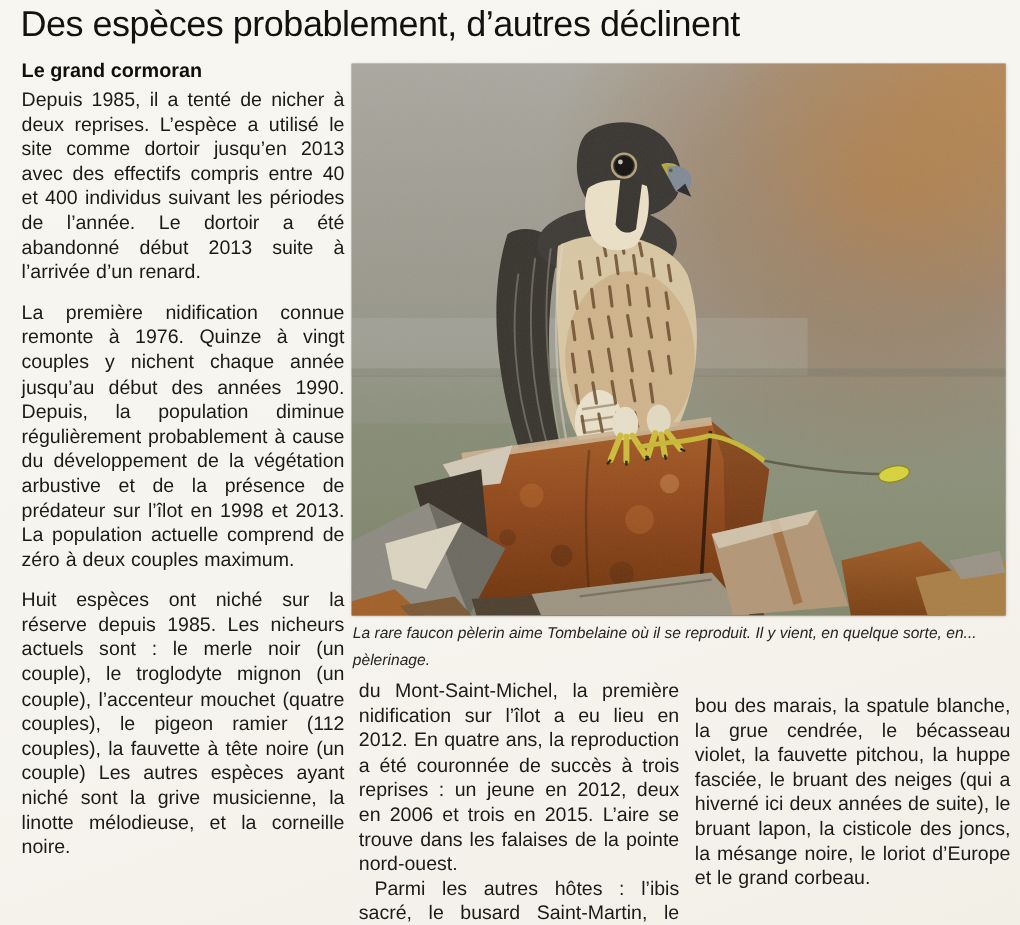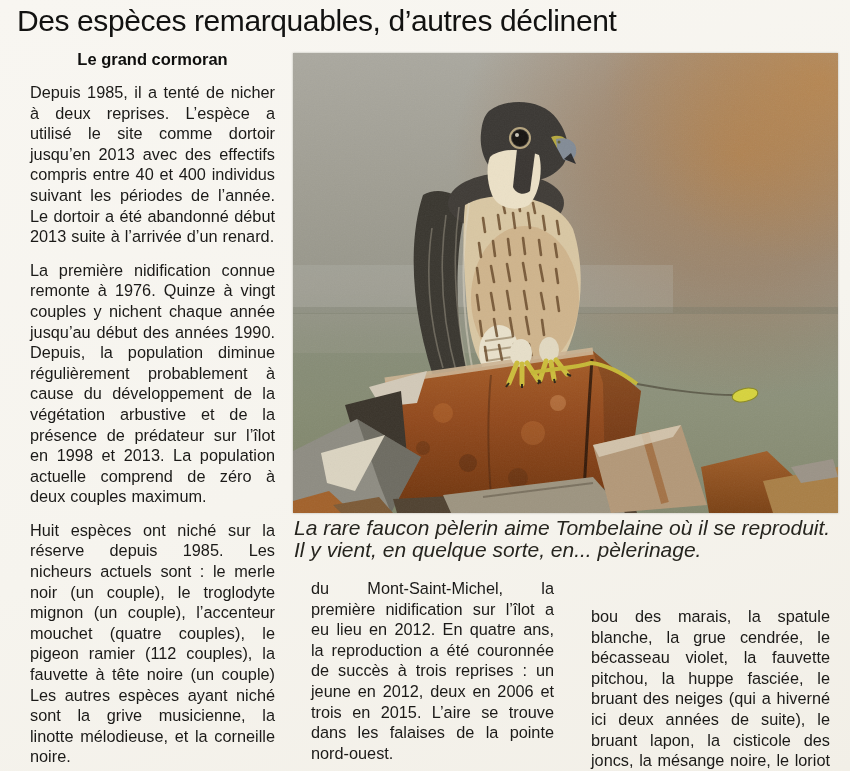--- a/index.html
+++ b/index.html
@@ -10,47 +10,47 @@
     color:#1b1a18;
   }
   .title{
     position:absolute;left:17px;top:0;width:810px;
     font-size:30px;font-weight:400;letter-spacing:-0.4px;line-height:42px;
     color:#121211;margin:0;
   }
   .col{position:absolute;}
   .col-left{left:18px;top:49px;width:269px;}
   .col-mid{left:299px;top:566px;width:267px;}
-  .col-right{left:579px;top:594px;width:263px;}
+  .col-right{left:579px;top:578px;width:263px;}
   .section{margin:0 0 13px 0;}
   .section h2{
-    font-size:16.5px;font-weight:700;margin:0 0 3px 0;line-height:21px;color:#0f0f0e;text-align:center;
+    font-size:16.5px;font-weight:700;margin:0 0 3px 0;line-height:21px;color:#0f0f0e;
   }
   .body-text{
-    font-size:16.3px;line-height:20.6px;text-align:justify;margin:12px;
+    font-size:16.3px;line-height:20.6px;text-align:justify;margin:0;
     word-spacing:0.5px;
   }
   .indent{text-indent:13px;margin-top:0;}
   .photo{
     position:absolute;left:293px;top:53px;width:545px;height:460px;
     box-shadow:0 0 2px rgba(60,55,45,.35);
     background:#9b9a8c;
   }
   .photo svg{display:block;}
   .caption{
     position:absolute;left:294px;top:517px;width:544px;
-    font-size:21px;font-style:italic;line-height:21.5px;color:#26251f;
+    font-size:13px;font-style:italic;line-height:21.5px;color:#26251f;
   }
 </style>
 </head>
 <body>
 
 <div class="page">
 
-  <h1 class="title">Des espèces remarquables, d’autres déclinent</h1>
+  <h1 class="title">Des espèces probablement, d’autres déclinent</h1>
 
   <div class="col col-left">
     <div class="section">
       <h2>Le grand cormoran</h2>
       <p class="body-text">Depuis 1985, il a tenté de nicher à deux reprises. L’espèce a utilisé le site comme dortoir jusqu’en 2013 avec des effectifs compris entre 40 et 400 individus suivant les périodes de l’année. Le dortoir a été abandonné début 2013 suite à l’arrivée d’un renard.</p>
     </div>
     <div class="section">
       <p class="body-text">La première nidification connue remonte à 1976. Quinze à vingt couples y nichent chaque année jusqu’au début des années 1990. Depuis, la population diminue régulièrement probablement à cause du développement de la végétation arbustive et de la présence de prédateur sur l’îlot en 1998 et 2013. La population actuelle comprend de zéro à deux couples maximum.</p>
     </div>
     <div class="section">

